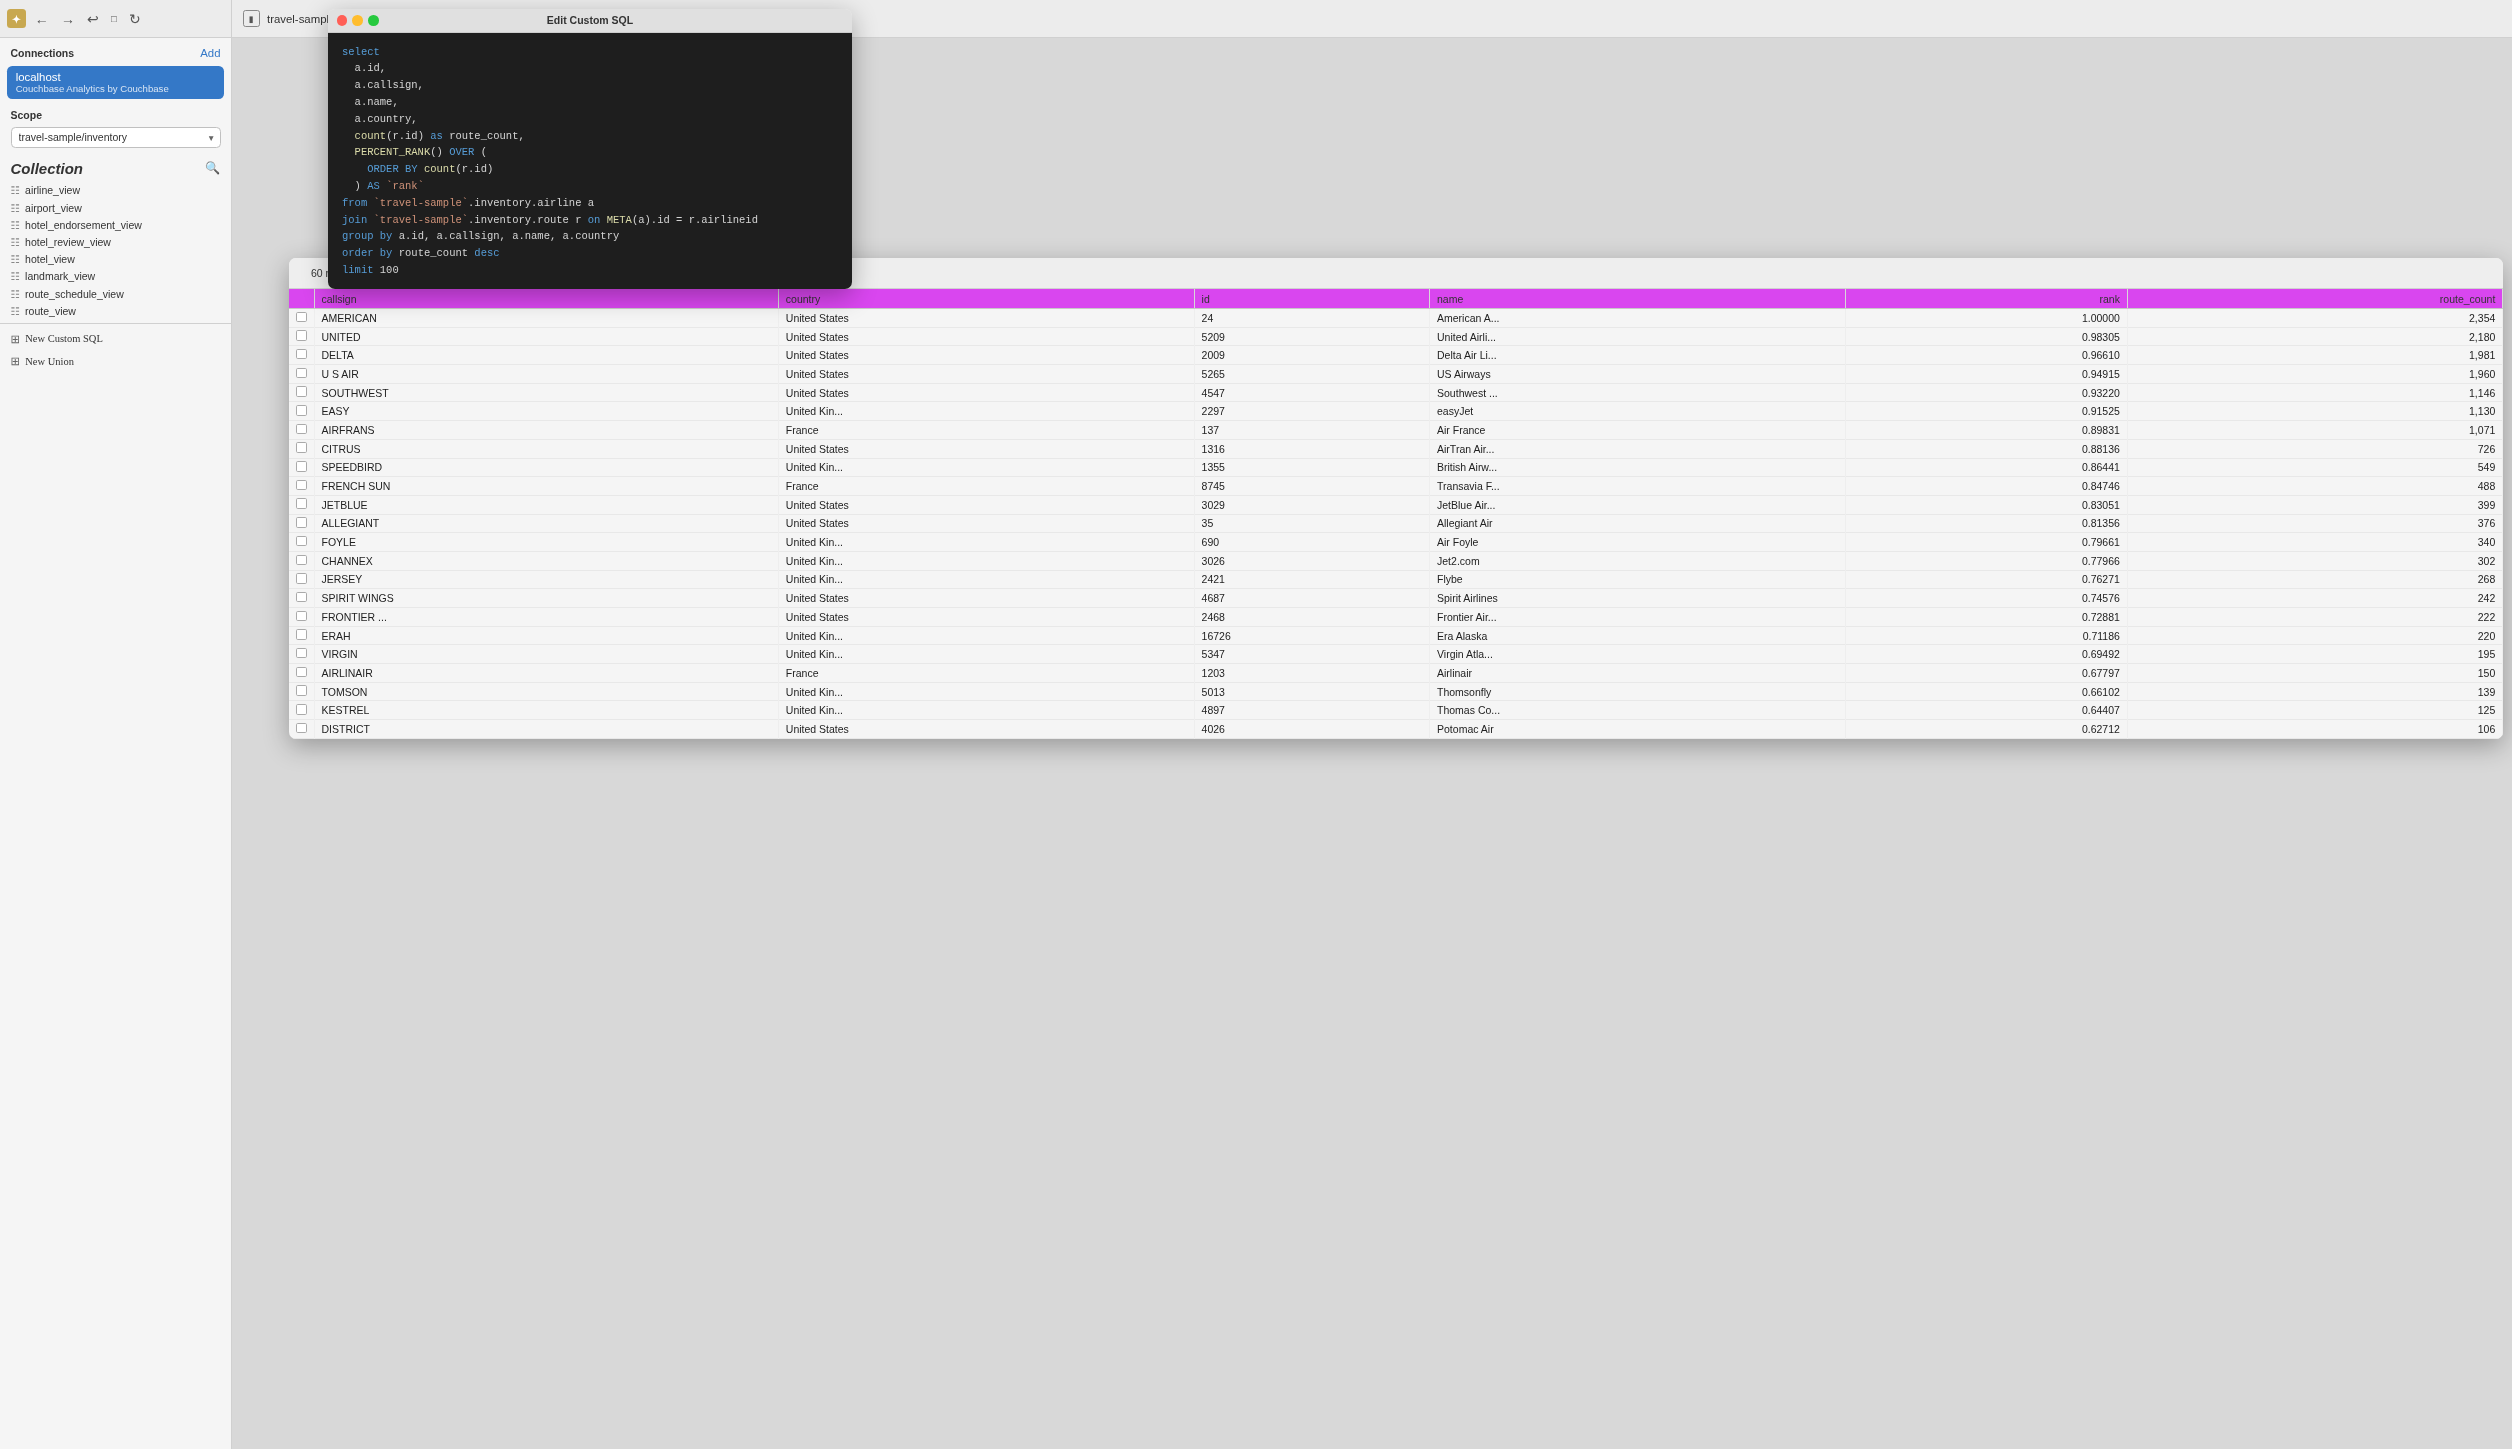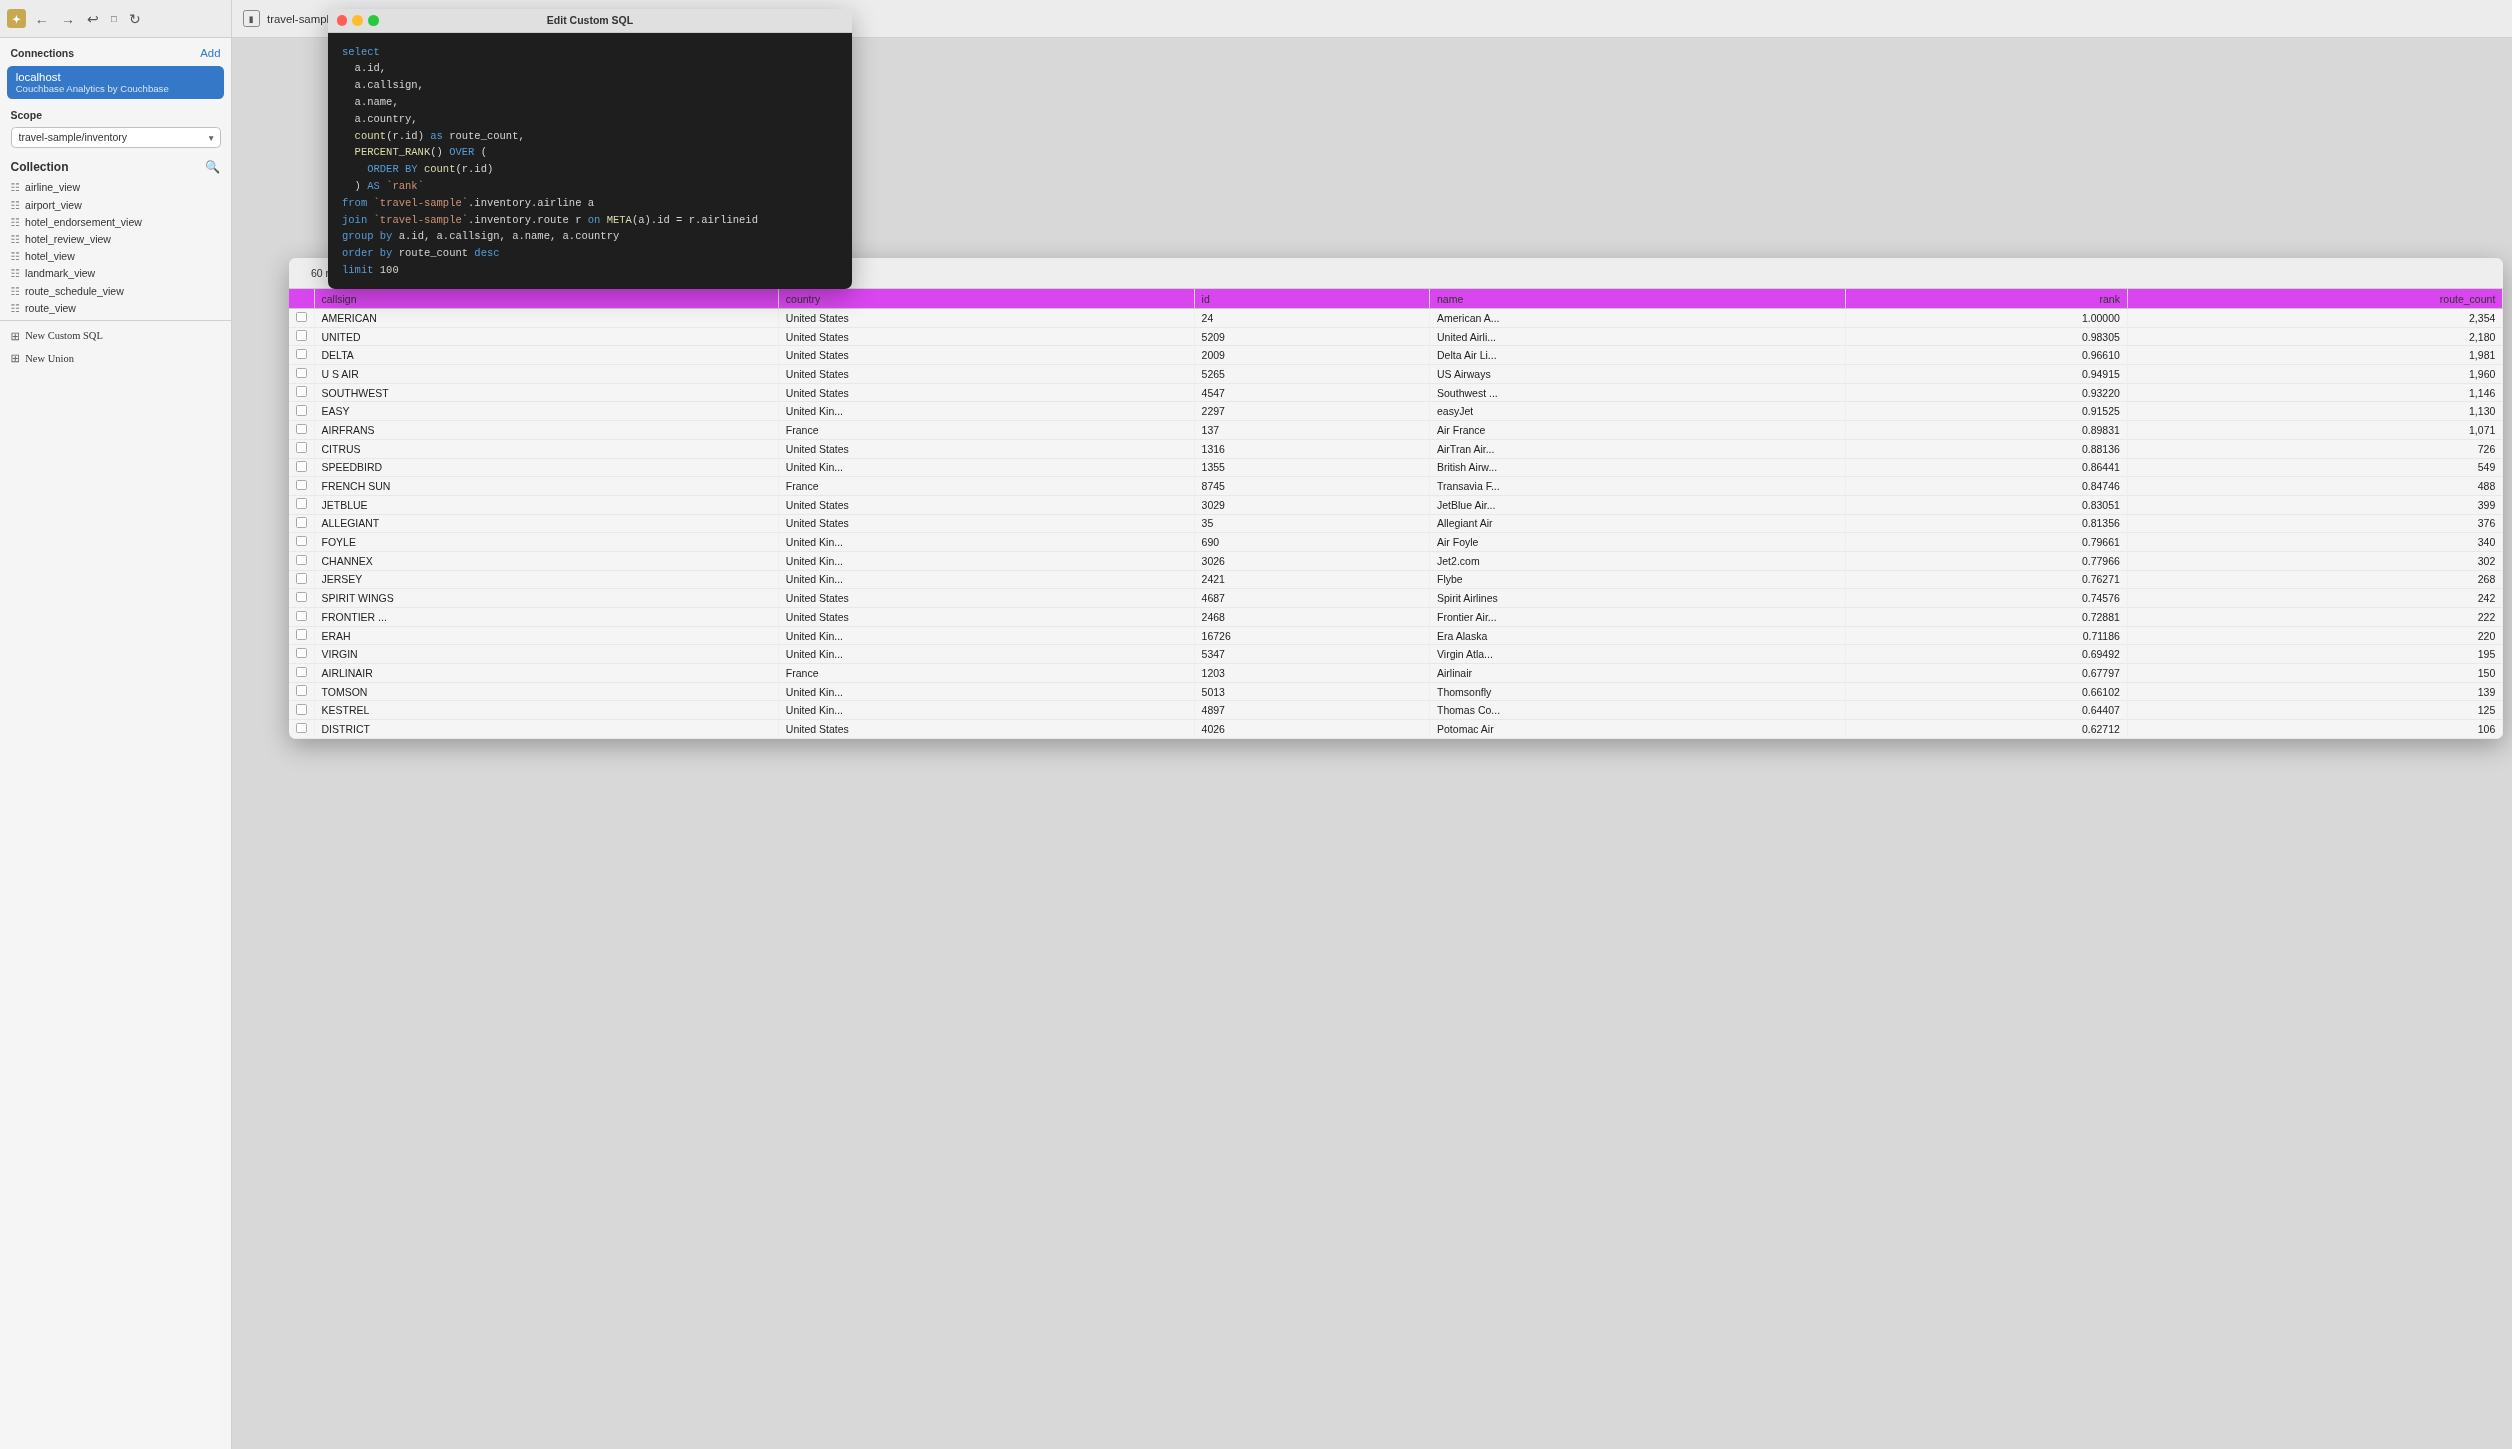--- a/index.html
+++ b/index.html
@@ -116,23 +116,24 @@
       font-size: 9.6px;
     }
 
     .collection-header {
       display: flex;
       align-items: center;
       justify-content: space-between;
       padding: 8.7px 10.5px 3.5px;
     }
     .collection-title {
-      font-size: 12px;
+      font-size: 15px;
       font-weight: 600;
       color: #333;
+      font-style: italic;
     }
     .search-icon-btn {
       background: none; border: none; cursor: pointer;
       color: #555; font-size: 12.2px;
     }
 
     .collection-list {
       flex: 1;
       overflow-y: auto;
       padding: 1.7px 0;

